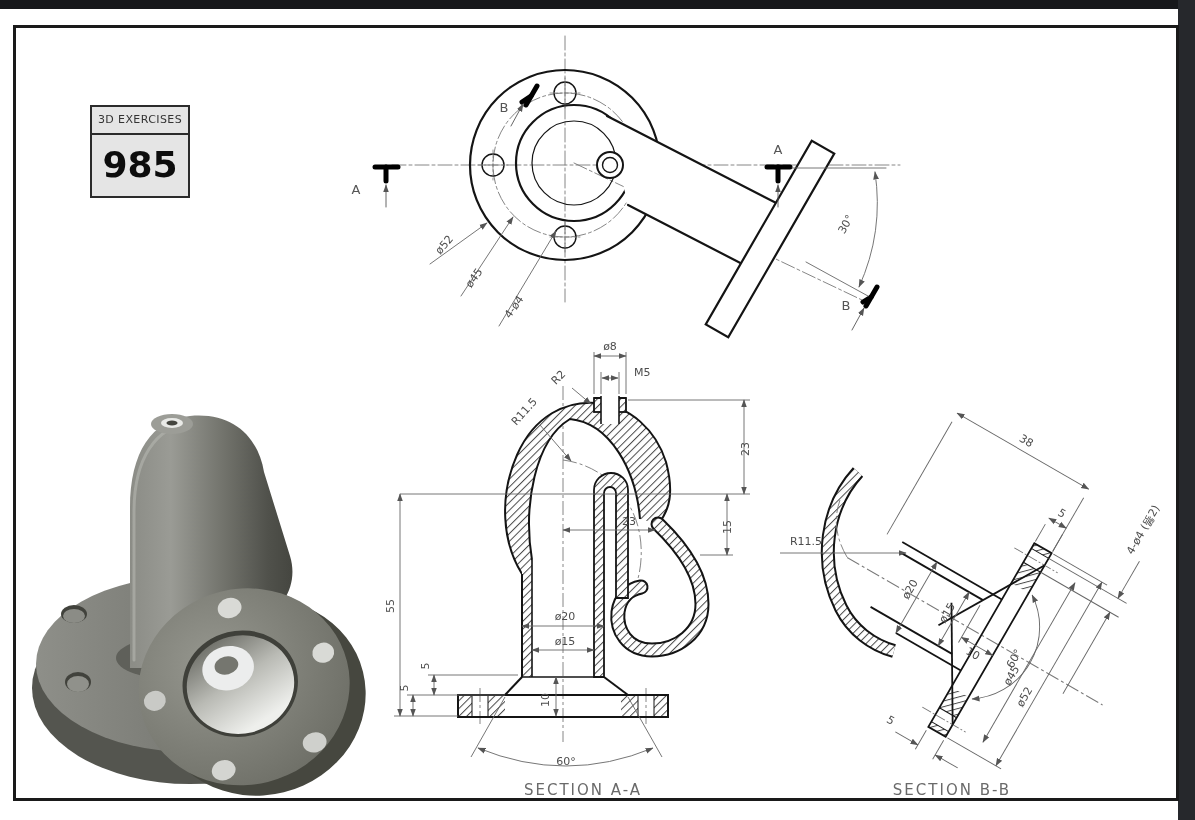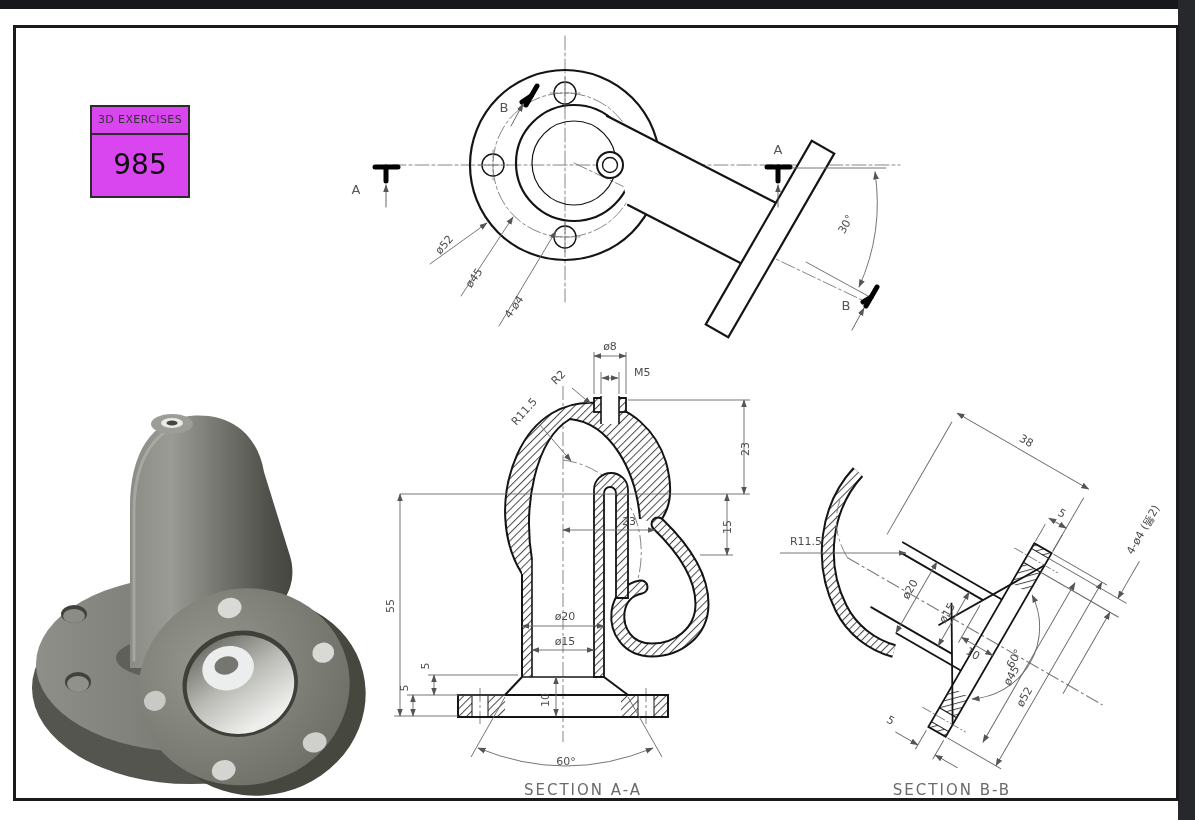--- a/index.html
+++ b/index.html
@@ -2,24 +2,24 @@
 <html><head>
 <meta charset="utf-8">
 <style>
   html,body{margin:0;padding:0;width:1195px;height:820px;background:#ffffff;overflow:hidden;
             font-family:"DejaVu Sans","Liberation Sans",sans-serif;}
   #stage{position:relative;width:1195px;height:820px;background:#fff;}
   .strip-top{position:absolute;left:0;top:0;width:1195px;height:9px;background:#17181b;}
   .strip-right{position:absolute;right:0;top:0;width:17px;height:820px;background:#26282c;}
   #frame{position:absolute;left:13px;top:25px;width:1160px;height:770px;border:3px solid #1a1a1a;}
   #card{position:absolute;left:90px;top:105px;width:100px;height:93px;border:2px solid #2b2b2b;
-        background:#d946ef;box-sizing:border-box;text-align:center;z-index:5;}
+        background:#e5e5e5;box-sizing:border-box;text-align:center;z-index:5;}
   #card .series{height:26px;line-height:26px;border-bottom:2px solid #2b2b2b;font-size:11px;
         letter-spacing:0.4px;color:#333;white-space:nowrap;}
-  #card .num{font-size:28px;font-weight:normal;color:#0d0d0d;line-height:60px;}
+  #card .num{font-size:36px;font-weight:bold;color:#0d0d0d;line-height:60px;}
   svg{position:absolute;left:0;top:0;}
   text{font-family:"DejaVu Sans","Liberation Sans",sans-serif;}
   .dim{font-size:11px;fill:#4d4d4d;}
   .mark{font-size:13px;fill:#555;}
   .ttl{font-size:15px;fill:#6a6a6a;letter-spacing:2px;}
 </style>
 </head>
 <body>
 
 <div id="stage">

